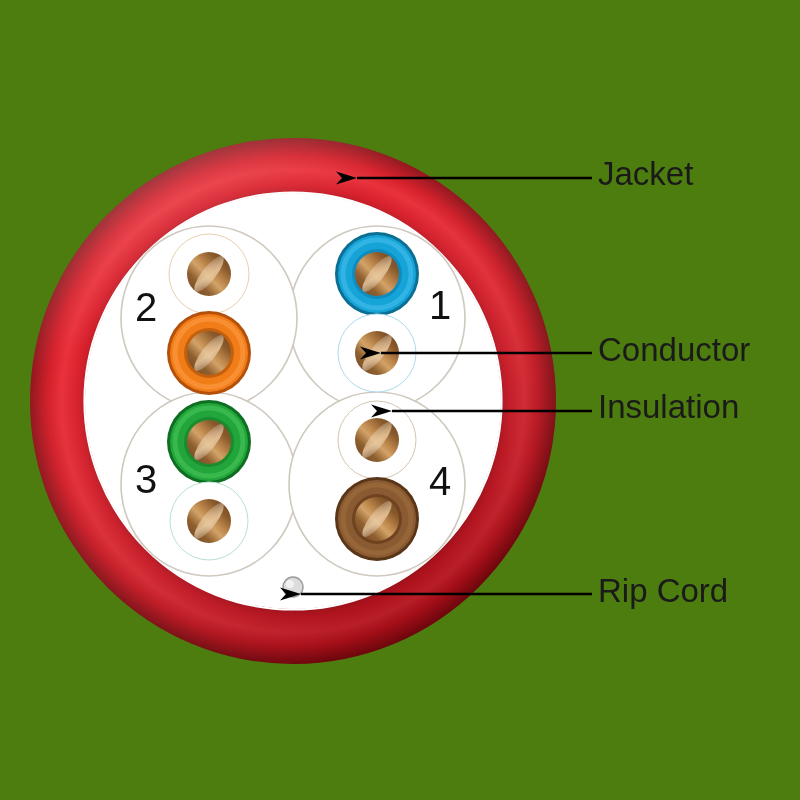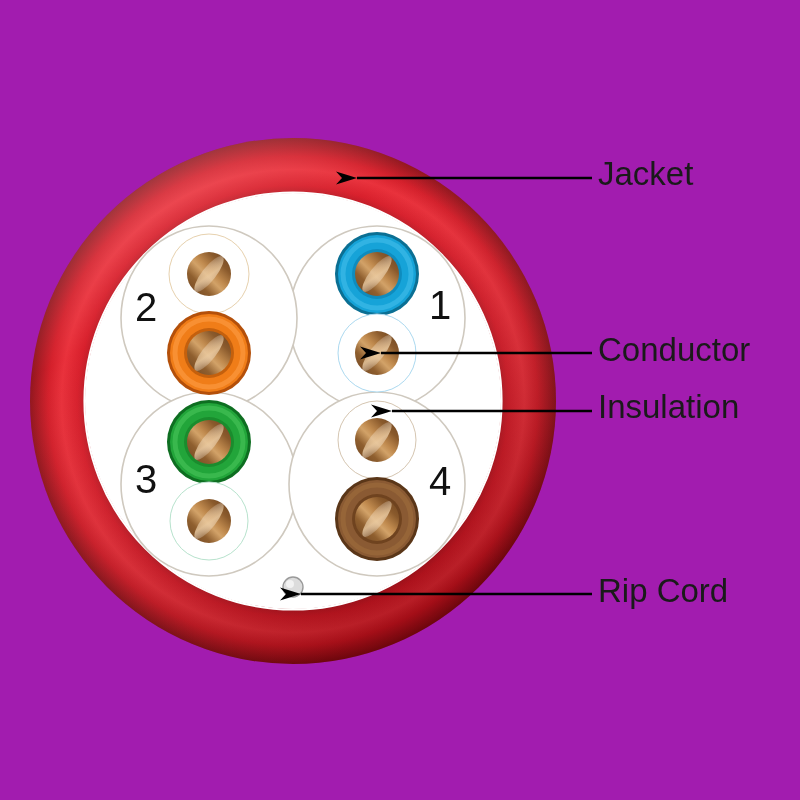--- a/index.html
+++ b/index.html
@@ -10,21 +10,21 @@
   body {
     width: 800px;
     height: 800px;
     overflow: hidden;
     font-family: "Liberation Sans", sans-serif;
   }
   #diagram-root {
     position: relative;
     width: 800px;
     height: 800px;
-    background: #a21caf;
+    background: #4d7c0f;
   }
   svg.cable-svg {
     position: absolute;
     top: 0;
     left: 0;
     width: 800px;
     height: 800px;
     display: block;
   }
   .callout-label {

